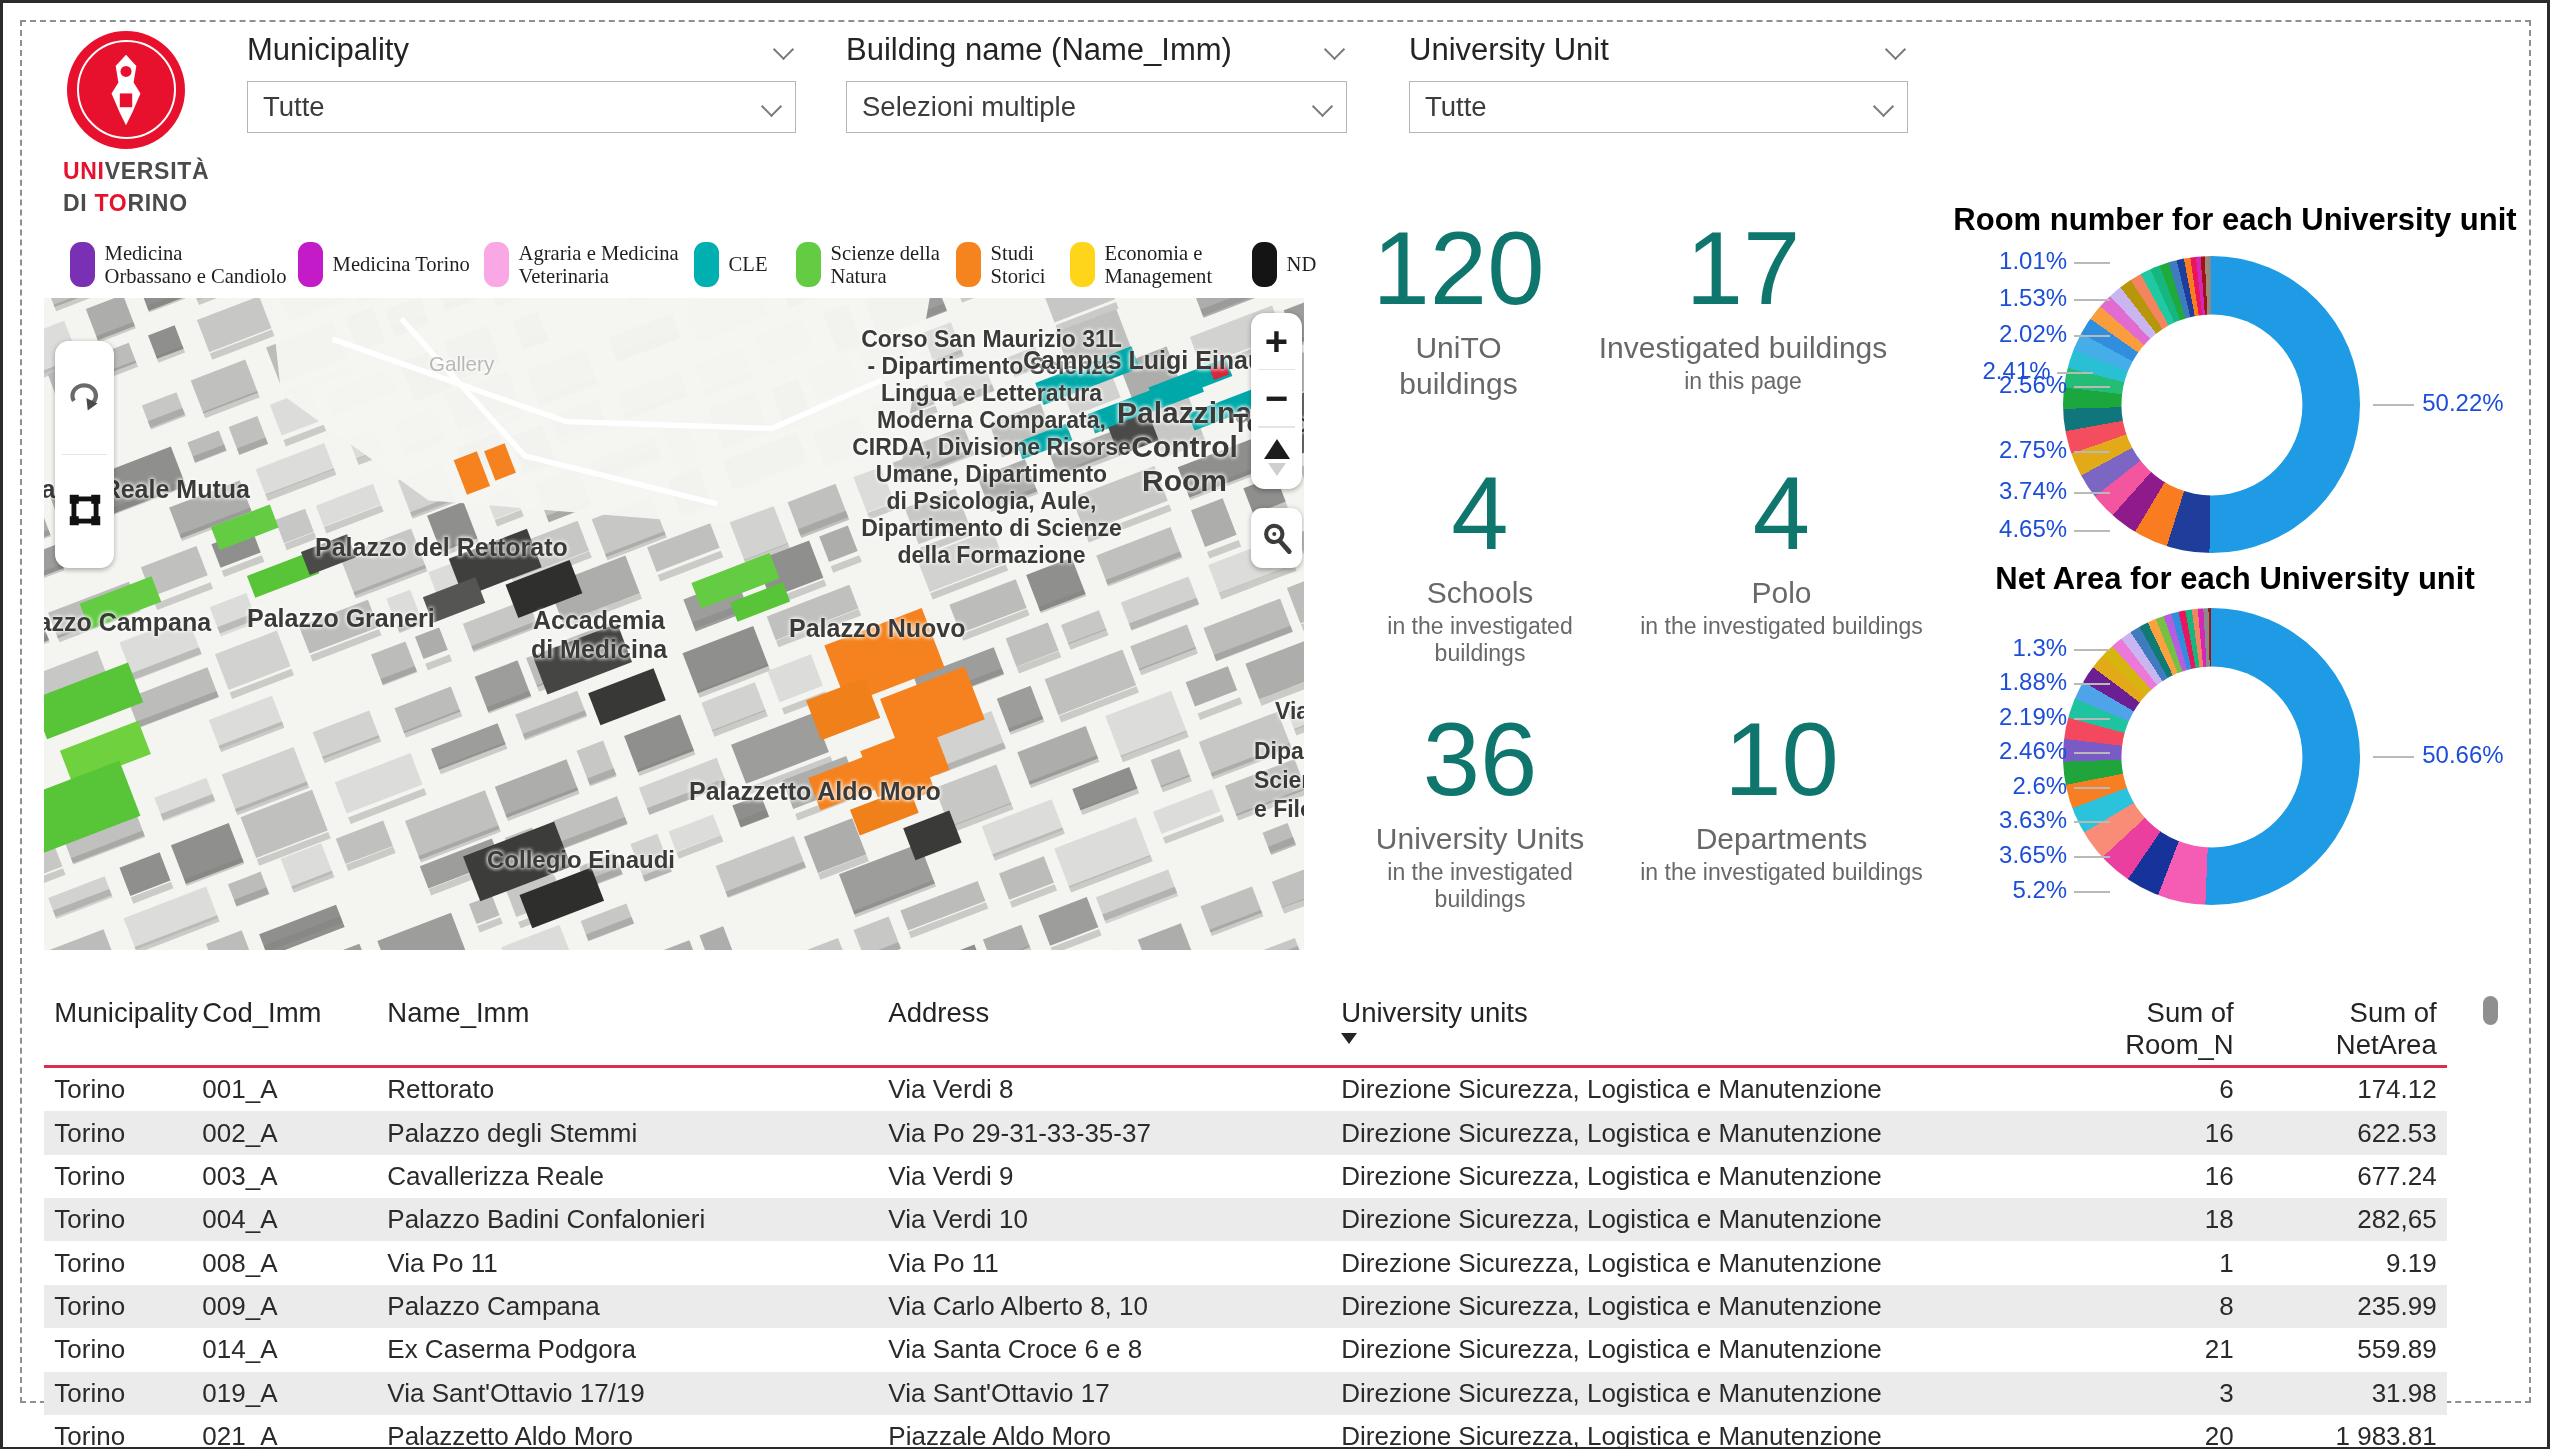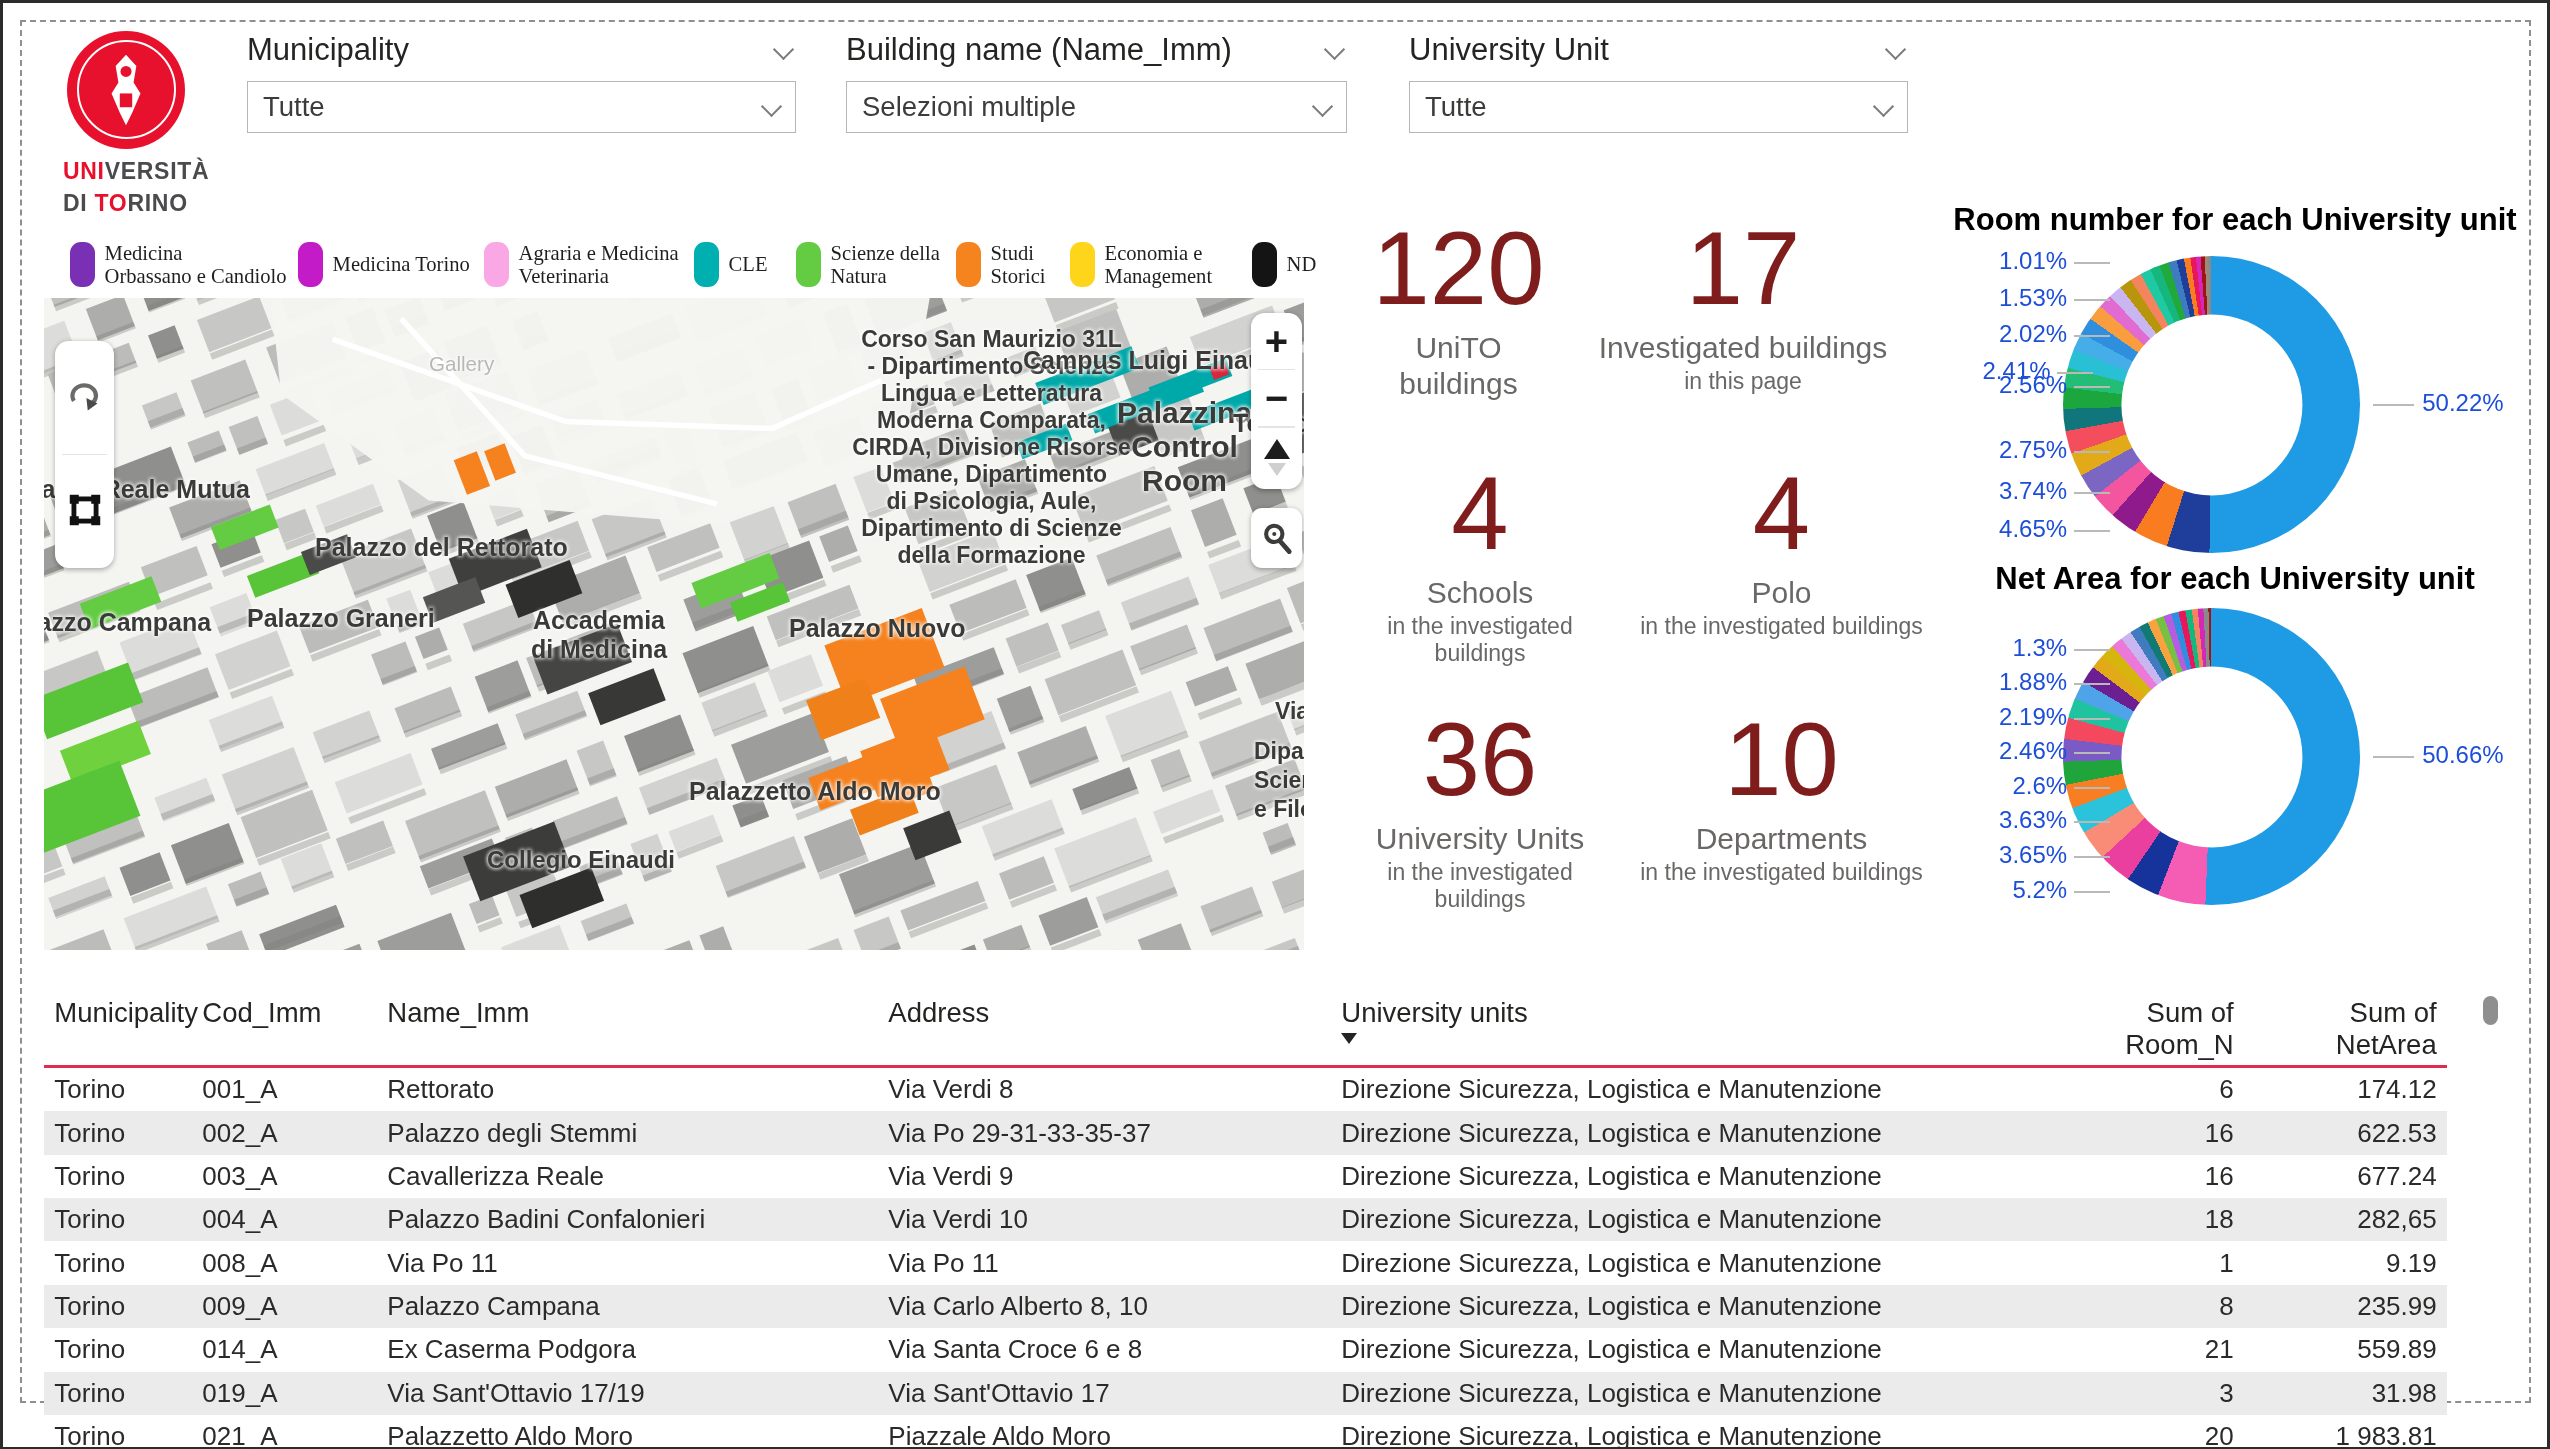--- a/index.html
+++ b/index.html
@@ -36,21 +36,21 @@
   .map-label { position:absolute; font-weight:bold; color:#3a3a38; white-space:pre-line; text-shadow:0 0 4.1px #fff,0 0 4.1px #fff; }
   .mapctl { position:absolute; background:#fff; border-radius:13.7px; box-shadow:0 1.4px 5.5px rgba(0,0,0,.30); }
   .mapctl-cell { display:flex; align-items:center; justify-content:center; position:relative; }
   .mapctl-divider { height:1.4px; background:#e4e4e2; margin:0 6.9px; }
   .zoom-glyph { font-size:40px; font-weight:bold; color:#1c1c1c; line-height:1; }
   .tri-up { width:0; height:0; border-left:13.7px solid transparent; border-right:13.7px solid transparent; border-bottom:20.6px solid #1c1c1c; }
   .tri-down { width:0; height:0; border-left:9.6px solid transparent; border-right:9.6px solid transparent; border-top:13.7px solid #cfcfcd; margin-top:4.1px; }
 
   
   .kpi { position:absolute; text-align:center; }
-  .kpi-value { font-size:103px; color:#7f1d1d; line-height:103px; }
+  .kpi-value { font-size:103px; color:#0f766e; line-height:103px; }
   .kpi-label { margin-top:9.6px; font-size:30px; color:#6a6867; line-height:36px; white-space:pre-line; }
   .kpi-sub { margin-top:2.7px; font-size:23px; color:#6a6867; }
 
   
   .donut-title { position:absolute; width:618px; text-align:center; font-size:31px; font-weight:bold; color:#000; }
   .donut { position:absolute; width:297px; height:297px; border-radius:50%; }
   .donut .hole { position:absolute; left:50%; top:50%; width:61%; height:61%; transform:translate(-50%,-50%); background:#fff; border-radius:50%; }
   .callout { position:absolute; font-size:24px; color:#1d4ed8; white-space:nowrap; }
   .callout.left { width:144px; text-align:right; }
   .callout.left::after { content:""; display:inline-block; width:36px; border-top:2.1px solid #b9b9b7; margin-left:6.9px; vertical-align:middle; }

